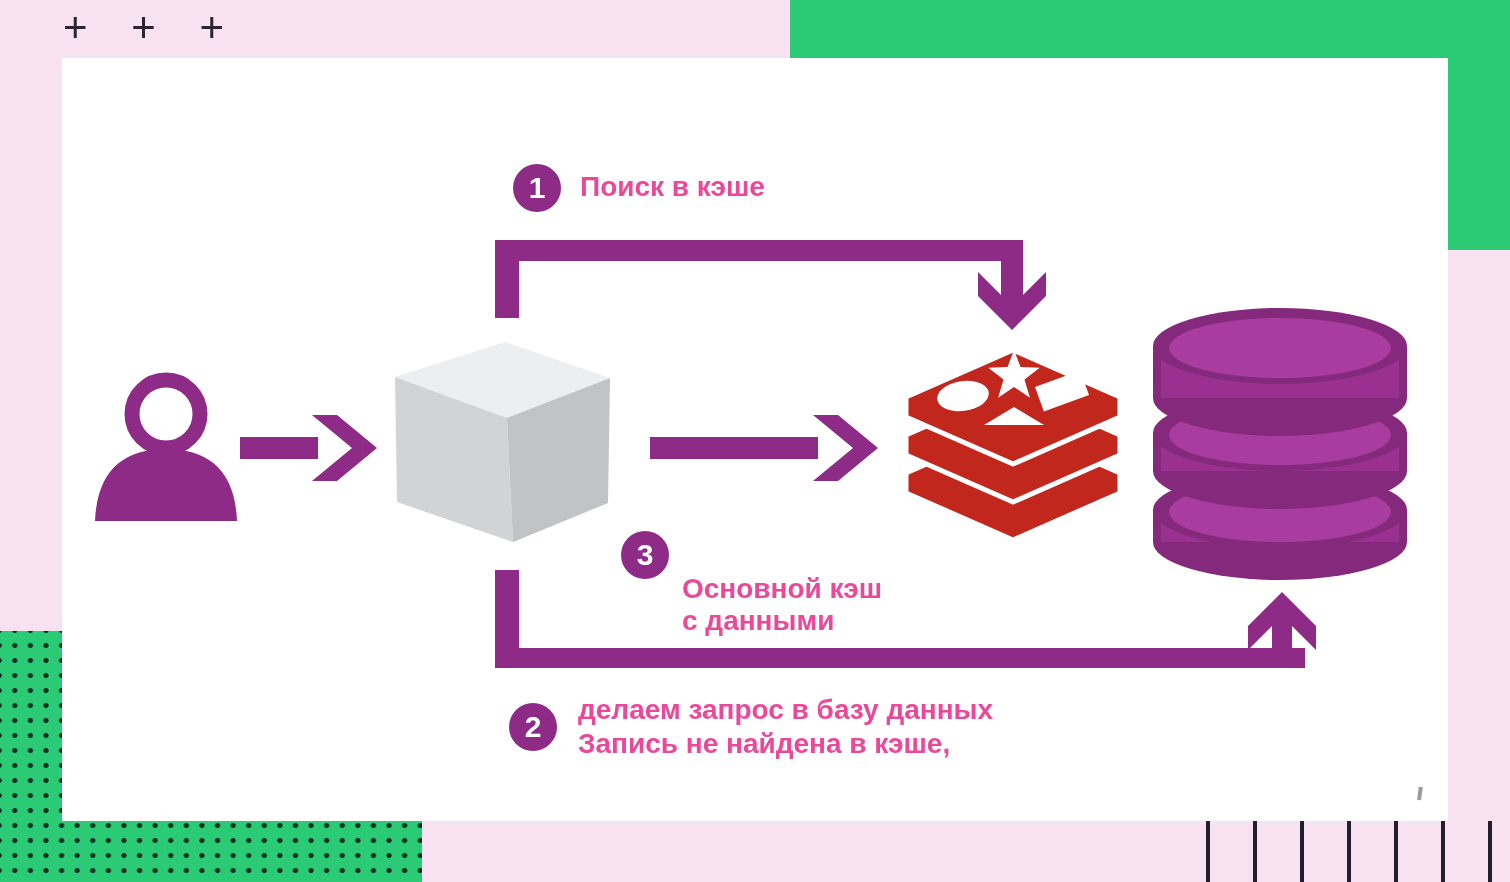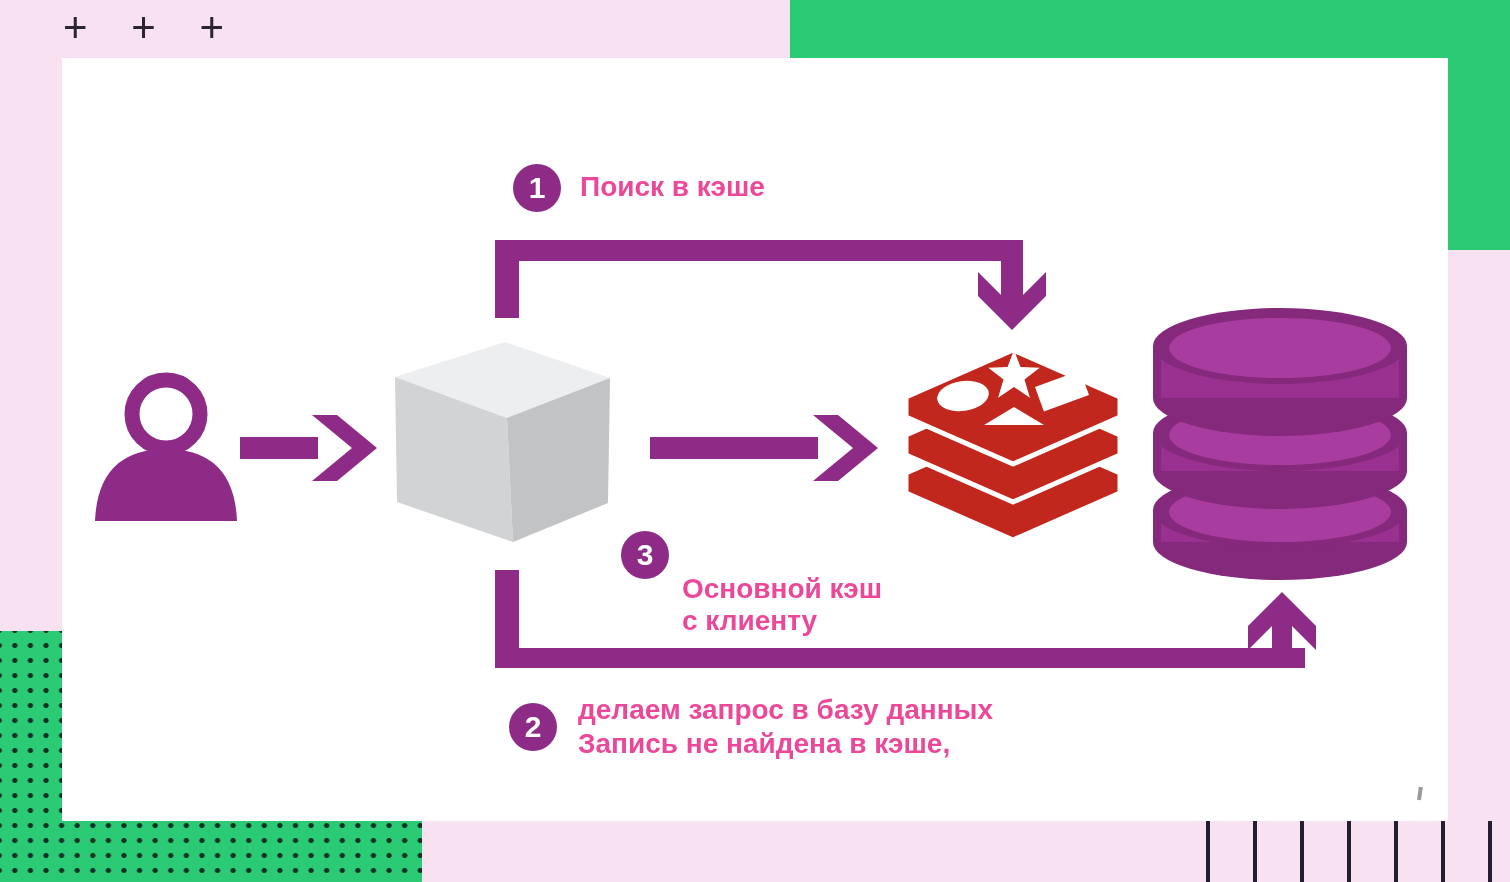--- a/index.html
+++ b/index.html
@@ -118,21 +118,21 @@
 
     <div class="badge" id="badge1">1</div>
     <div class="lbl" id="label1">Поиск в кэше</div>
 
     <div class="lbl" id="note-hit">
     </div>
 
     <div class="badge" id="badge3">3</div>
     <div class="lbl tight" id="label3">
       <div>Основной кэш</div>
-      <div>с клиенту</div>
+      <div>с данными</div>
     </div>
 
     <div class="badge" id="badge2">2</div>
     <div class="lbl" id="label2">
       <div>делаем запрос в базу данных</div>
       <div>Запись не найдена в кэше,</div>
     </div>
 
   </div>
 </div>

